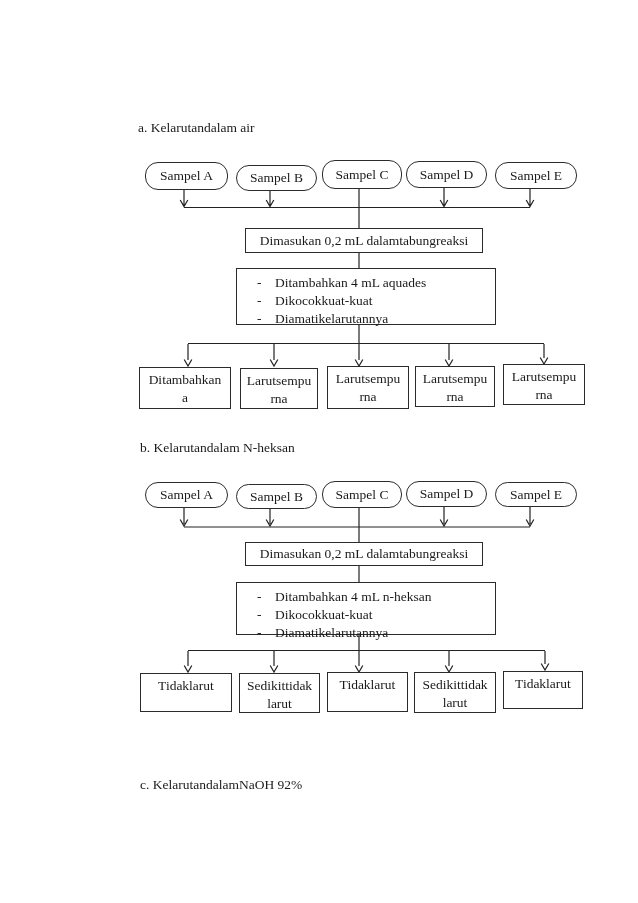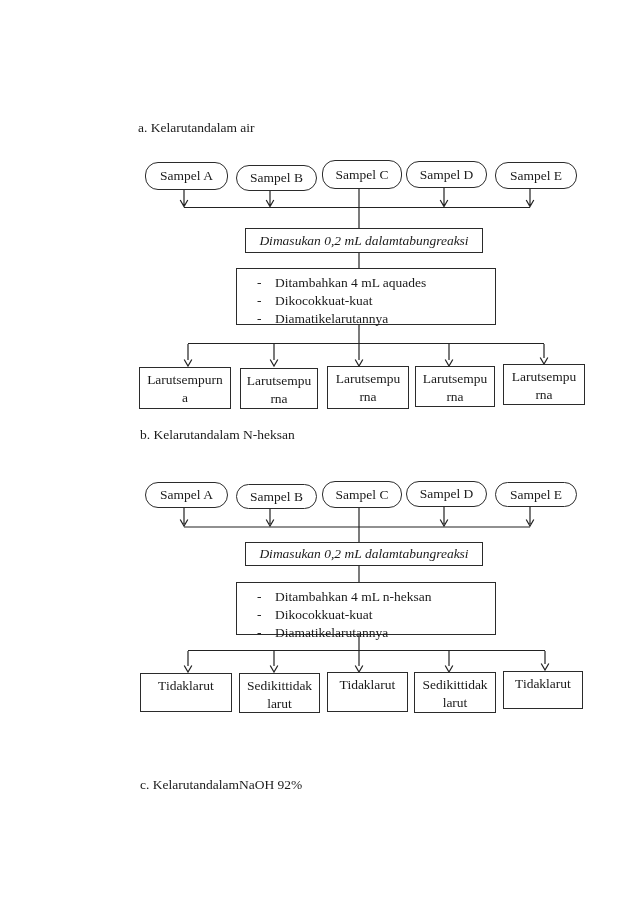--- a/index.html
+++ b/index.html
@@ -28,21 +28,20 @@
     color:#1a1a1a;
   }
   .sample{
     display:flex;align-items:center;justify-content:center;
     white-space:nowrap;
     border-radius:13px;
   }
   .step1{
     display:flex;align-items:center;justify-content:center;
     white-space:nowrap;
-    font-style:italic;
   }
   .step2{
     padding:5px 4px 0 20px;
   }
   .step2 .li{
     display:flex;
     line-height:18px;
   }
   .step2 .dash{
     width:18px;
@@ -114,32 +113,32 @@
     <div class="li">
       <span class="dash">-</span>
       <span>Dikocokkuat-kuat</span>
     </div>
     <div class="li">
       <span class="dash">-</span>
       <span>Diamatikelarutannya</span>
     </div>
   </div>
 
-  <div class="box result" style="left:139px;top:367px;width:92px;height:42px">Larutsempurn
+  <div class="box result" style="left:139px;top:367px;width:92px;height:42px">Ditambahkan
 a</div>
   <div class="box result" style="left:240px;top:368px;width:78px;height:41px">Larutsempu
 rna</div>
   <div class="box result" style="left:327px;top:366px;width:82px;height:43px">Larutsempu
 rna</div>
   <div class="box result" style="left:415px;top:366px;width:80px;height:41px">Larutsempu
 rna</div>
   <div class="box result" style="left:503px;top:364px;width:82px;height:41px">Larutsempu
 rna</div>
 
-  <div class="heading" style="left:140px;top:427px">b. Kelarutandalam N-heksan</div>
+  <div class="heading" style="left:140px;top:440px">b. Kelarutandalam N-heksan</div>
 
   <div class="box sample" style="left:145px;top:482px;width:83px;height:26px">Sampel A</div>
   <div class="box sample" style="left:236px;top:484px;width:81px;height:25px">Sampel B</div>
   <div class="box sample" style="left:322px;top:481px;width:80px;height:27px">Sampel C</div>
   <div class="box sample" style="left:406px;top:481px;width:81px;height:26px">Sampel D</div>
   <div class="box sample" style="left:495px;top:482px;width:82px;height:25px">Sampel E</div>
 
   <div class="box step1" style="left:245px;top:542px;width:238px;height:24px">Dimasukan 0,2 mL dalamtabungreaksi</div>
 
   <div class="box step2" style="left:236px;top:582px;width:260px;height:53px">

